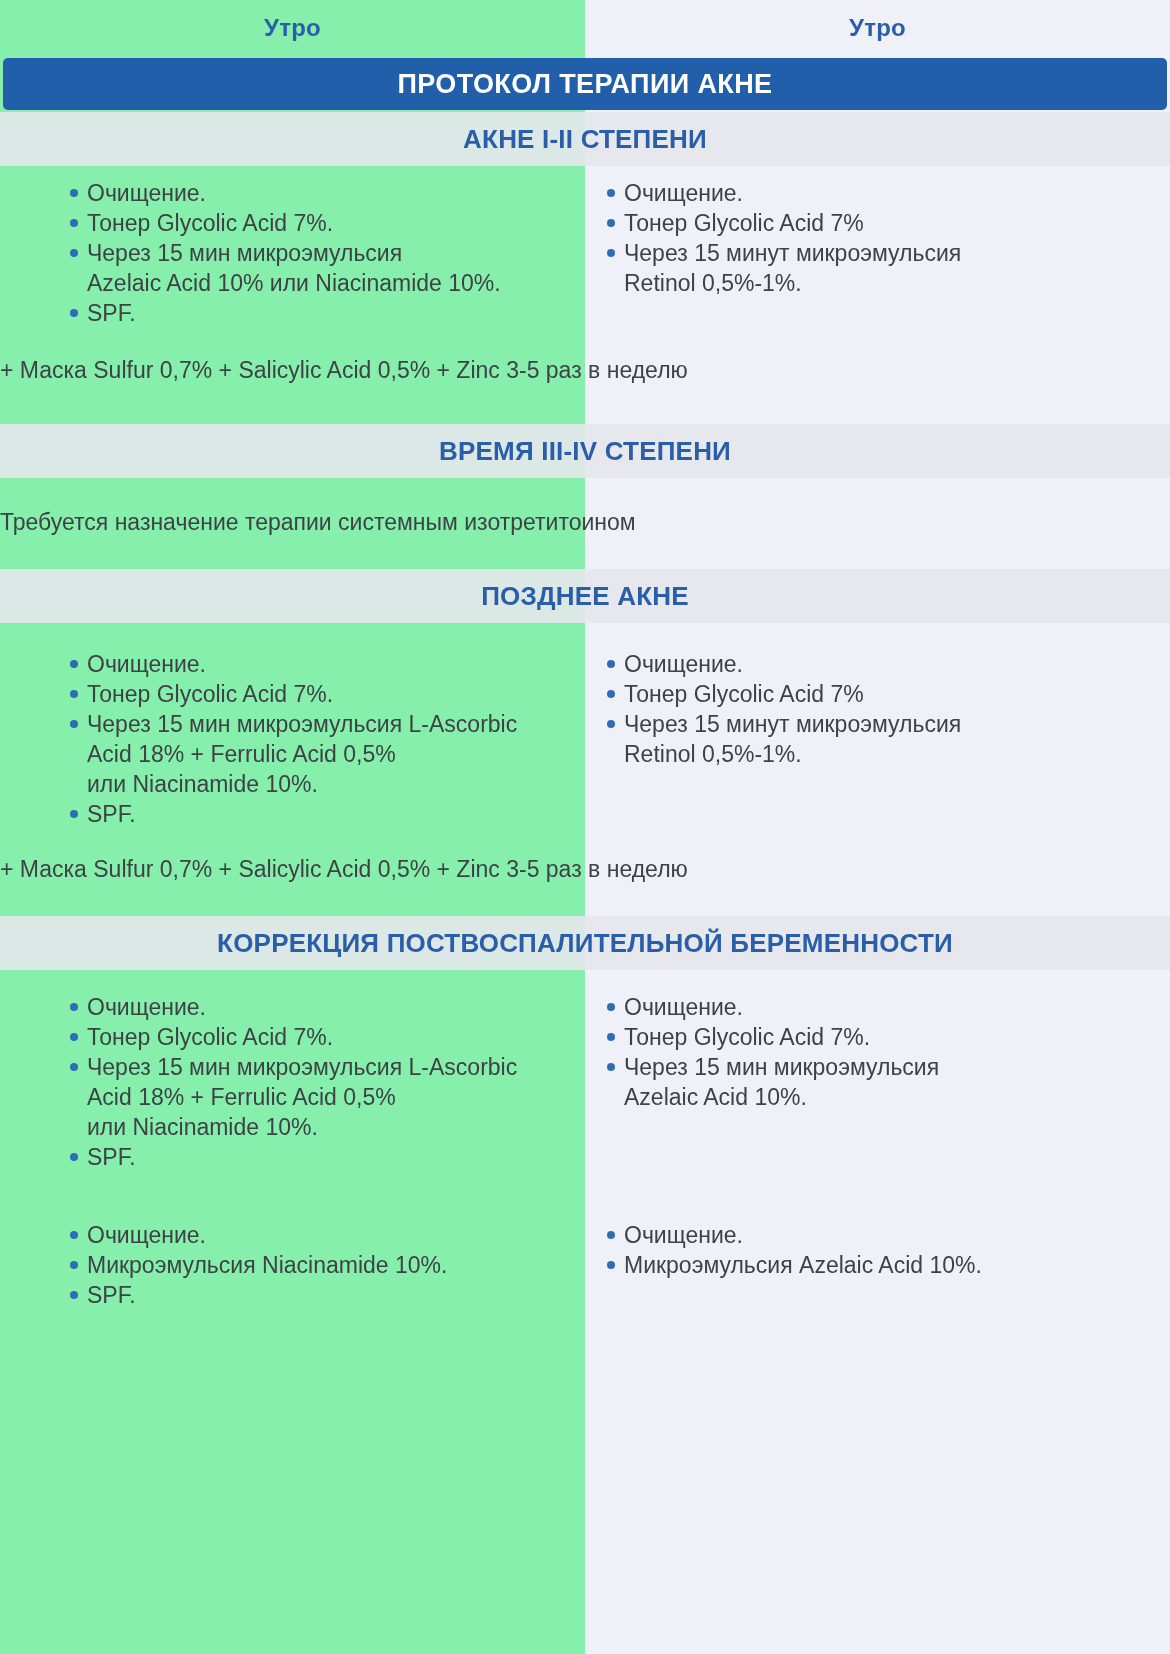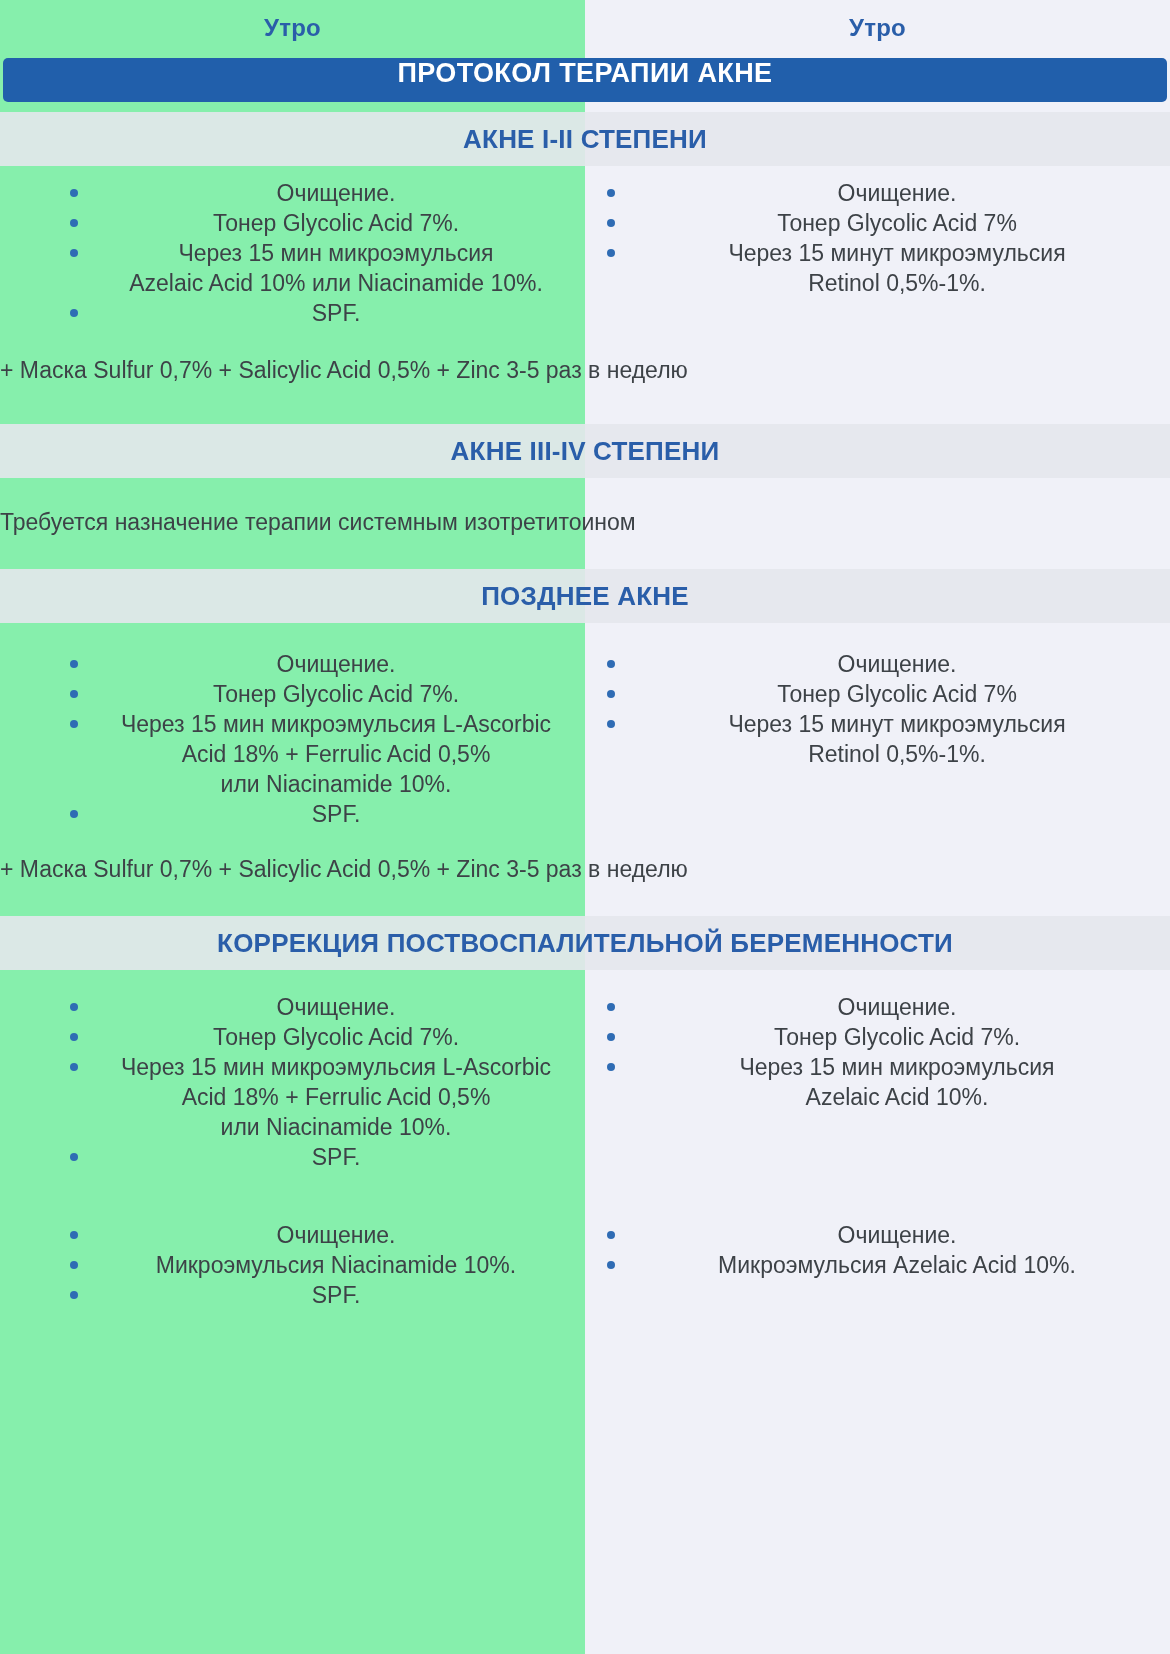--- a/index.html
+++ b/index.html
@@ -29,42 +29,42 @@
   
   .header-row { height: 56px; display: flex; }
   .header-cell { width: 585px; display: flex; align-items: center; justify-content: center; }
   .header-cell span {
     color: #2a5ea9; font-weight: bold; font-size: 24px; letter-spacing: 0.2px;
   }
 
   
   .main-banner-wrap { height: 56px; padding: 2px 3px; }
   .main-banner {
-    height: 44px; border-radius: 5px; background: #215fab;
-    display: flex; align-items: flex-start; justify-content: center;
+    height: 52px; border-radius: 5px; background: #215fab;
+    display: flex; align-items: center; justify-content: center;
   }
   .main-banner span { color: #ffffff; font-weight: bold; font-size: 27px; letter-spacing: 0.4px; }
 
   
   .section-banner {
     height: 54px; background: rgba(228,231,236,0.9);
     display: flex; align-items: center; justify-content: center;
   }
   .section-banner span { color: #2a5ea9; font-weight: bold; font-size: 26px; letter-spacing: 0.2px; }
 
   
   .content { width: 1170px; }
   .content-a { height: 258px; }
   .content-b { height: 91px; }
   .content-c { height: 293px; }
   .content-d { height: 222px; }
   .content-e { flex: 1 1 auto; }
 
   .cols { display: flex; }
-  .col { width: 585px; text-align: center; }
+  .col { width: 585px; }
 
   ul.bullets { list-style: none; }
   .col-morning ul.bullets { margin: 0 0 0 70px; }
   .col-evening ul.bullets { margin: 0 0 0 22px; }
   .pt12 { padding-top: 12px; }
   .pt26 { padding-top: 26px; }
   .pt22 { padding-top: 22px; }
   .pt28 { padding-top: 28px; }
 
   ul.bullets li {
@@ -135,21 +135,21 @@
             <li><span class="dot"></span><span class="txt">Тонер Glycolic Acid 7%</span></li>
             <li><span class="dot"></span><span class="txt">Через 15 минут микроэмульсия
 Retinol 0,5%-1%.</span></li>
           </ul>
         </div>
       </div>
       <div class="footnote">+ Маска Sulfur 0,7% + Salicylic Acid 0,5% + Zinc 3-5 раз в неделю</div>
     </div>
 
     <div class="section-banner">
-      <span>АКНЕ III-IV СТЕПЕНИ</span>
+      <span>ВРЕМЯ III-IV СТЕПЕНИ</span>
     </div>
     <div class="content content-b">
       <div class="note">Требуется назначение терапии системным изотретитоином</div>
     </div>
 
     <div class="section-banner">
       <span>ПОЗДНЕЕ АКНЕ</span>
     </div>
     <div class="content content-c">
       <div class="cols">

